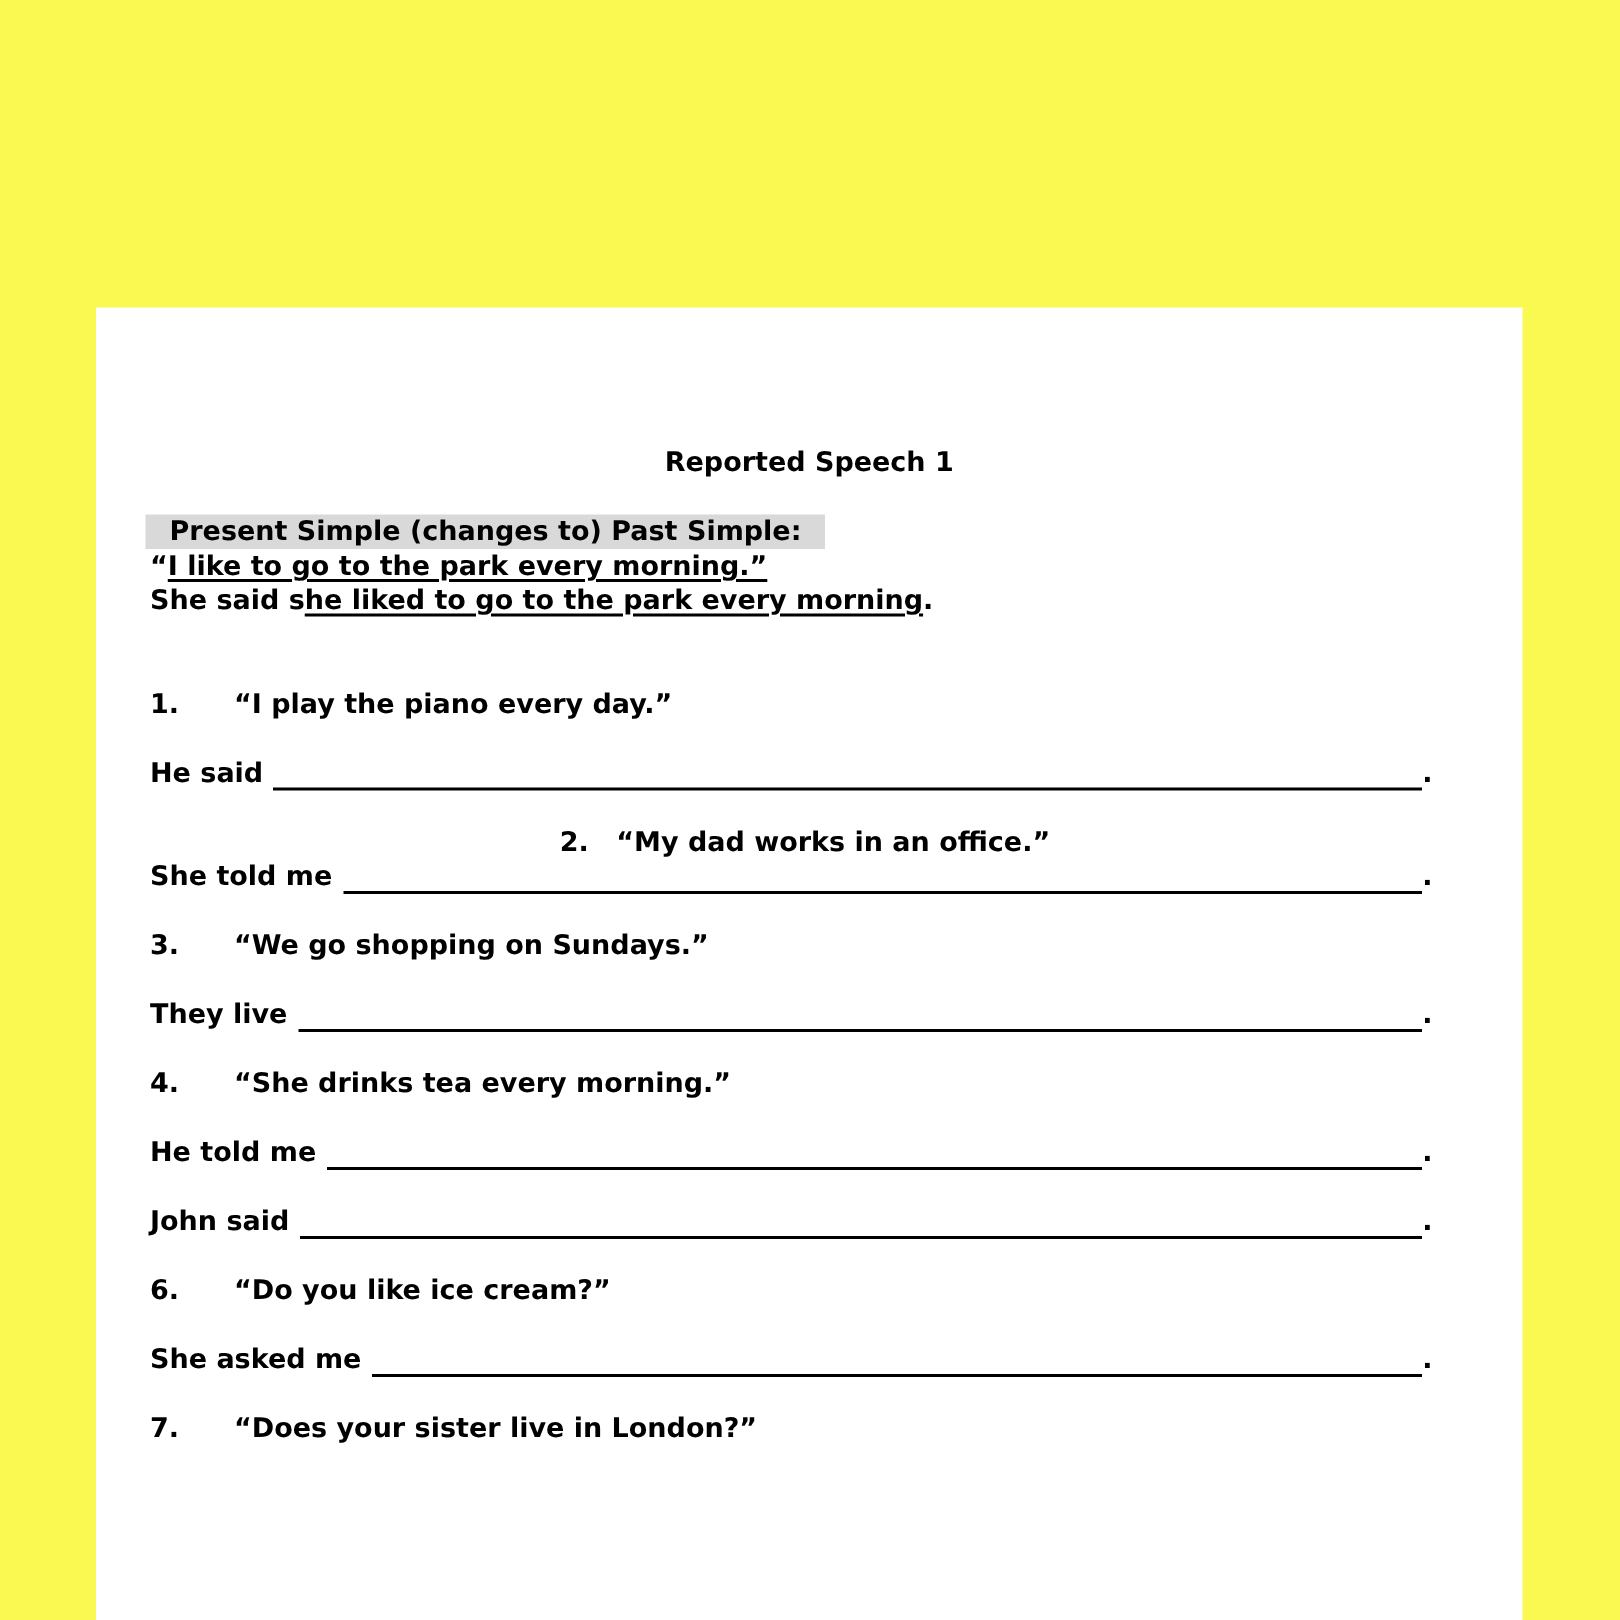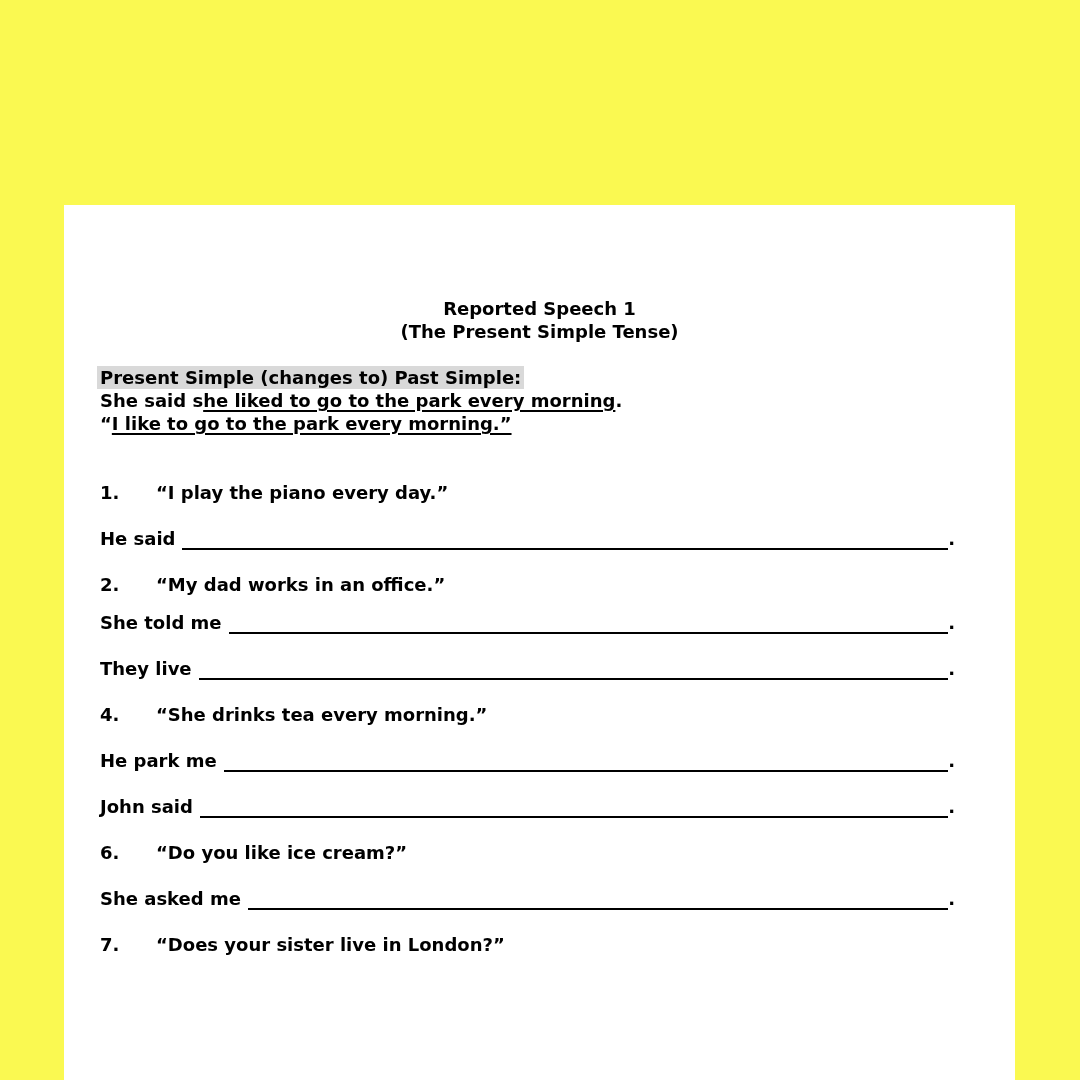--- a/index.html
+++ b/index.html
@@ -35,31 +35,31 @@
   }
   .content {
     padding: 23px 60px 0 36px;
     font-size: 18px;
     line-height: 23px;
   }
   .line { white-space: nowrap; }
   .example-block .line { margin: 0; }
   .hl {
     display: inline-block;
-    padding: 0 3px;
+    padding: 0 16px;
     margin-left: -3px;
   }
   .u {
     text-decoration: underline;
     text-decoration-thickness: 2px;
     text-underline-offset: 3px;
   }
   .gap { height: 23px; }
   .q-line { margin-bottom: 23px; }
-  .q-line.tight { margin-bottom: 15px; }
+  .q-line.tight { margin-bottom: 0; text-align: center; }
   .a-line {
     display: flex;
     align-items: flex-end;
     margin-bottom: 23px;
   }
   .num {
     display: inline-block;
     width: 56px;
   }
   .prefix { flex: 0 0 auto; text-align: center; }
@@ -72,29 +72,28 @@
   .dot { flex: 0 0 auto; }
 </style>
 </head>
 <body style="background: rgb(250, 249, 81); color: rgb(0, 0, 0);">
 
 <div class="canvas">
   <div class="paper" style="background: rgb(255, 255, 255);">
 
     <div class="title-block">
       <div>Reported Speech 1</div>
-      <div>(The Present Simple Tense)</div>
     </div>
 
     <div class="content">
 
       <div class="example-block">
         <div class="line"><span class="hl" style="background: rgb(217, 217, 217);">Present Simple (changes to) Past Simple:</span></div>
+        <div class="line"><span>“</span><span class="u">I like to go to the park every morning.”</span></div>
         <div class="line"><span>She said s</span><span class="u">he liked to go to the park every morning</span><span>.</span></div>
-        <div class="line"><span>“</span><span class="u">I like to go to the park every morning.”</span></div>
       </div>
 
       <div class="gap"></div>
 
 
       <div class="gap"></div>
 
       <div>
   <div>
     <div class="line q-line">
@@ -112,33 +111,36 @@
       <span class="num">2.</span><span class="quote">“My dad works in an office.”</span>
     </div>
     <div class="a-line">
       <span class="prefix">She told me</span>
       <span class="blank"></span>
       <span class="dot">.</span>
     </div>
   </div>
 
   <div>
+    <div class="line q-line">
+      <span class="num">3.</span><span class="quote">“We go shopping on Sundays.”</span>
+    </div>
     <div class="a-line">
       <span class="prefix">They live</span>
       <span class="blank"></span>
       <span class="dot">.</span>
     </div>
   </div>
 
   <div>
     <div class="line q-line">
       <span class="num">4.</span><span class="quote">“She drinks tea every morning.”</span>
     </div>
     <div class="a-line">
-      <span class="prefix">He park me</span>
+      <span class="prefix">He told me</span>
       <span class="blank"></span>
       <span class="dot">.</span>
     </div>
   </div>
 
   <div>
     <div class="a-line">
       <span class="prefix">John said</span>
       <span class="blank"></span>
       <span class="dot">.</span>

